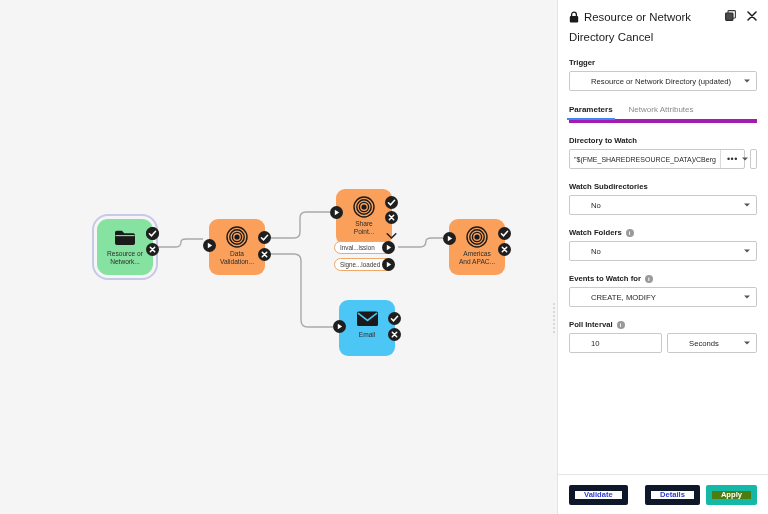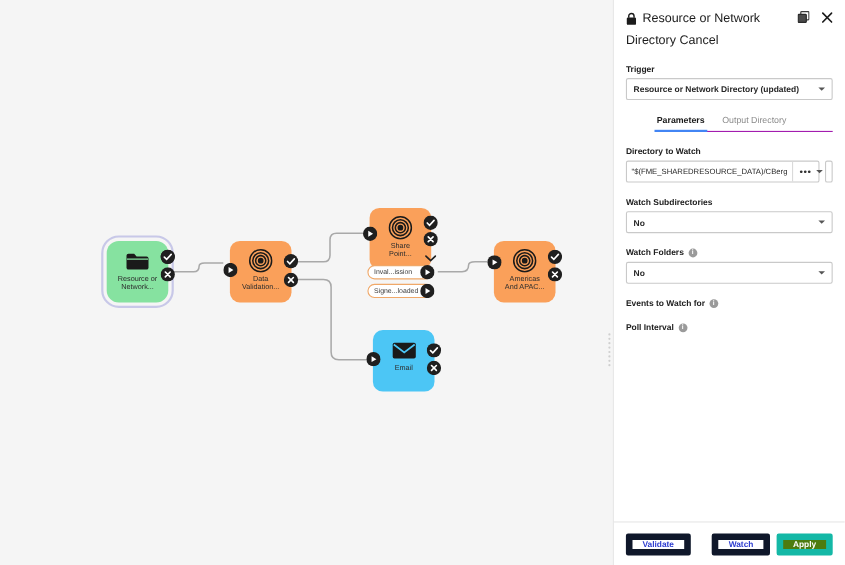--- a/index.html
+++ b/index.html
@@ -108,23 +108,22 @@
     line-height: 1;
   }
 
   .ctrl {
     height: 20px;
     border: 1px solid #c9c9c9;
     border-radius: 2px;
     background: #fff;
     display: flex; align-items: center;
     font-size: 7.7px; color: #262626;
-    padding: 0 6px;
+    padding: 0 21px;
     position: relative;
-    font-weight: bold;
   }
   .ctrl.sel-ctrl { padding-right: 16px; }
   .caret {
     position: absolute; right: 6px; top: 50%;
     width: 0; height: 0;
     border-left: 3px solid transparent;
     border-right: 3px solid transparent;
     border-top: 3.5px solid #555;
     transform: translateY(-50%);
   }
@@ -141,21 +140,21 @@
     display: flex; align-items: center; justify-content: center;
     font-size: 9px; color: #333; letter-spacing: 0.5px;
   }
   .dirdrop {
     width: 22px; height: 20px;
     border: 1px solid #c9c9c9; border-radius: 2px;
     display: flex; align-items: center; justify-content: center;
     position: relative;
   }
 
-  .tabs { display: flex; gap: 16px; margin-top: 14px; border-bottom: 1px solid #a21caf; margin-left: 28px; }
+  .tabs { display: flex; gap: 16px; margin-top: 14px; border-bottom: 4px solid #a21caf; }
   .tab {
     font-size: 8px; padding-bottom: 5px; color: #8b8b8b; cursor: pointer;
     position: relative;
   }
   .tab.active { color: #1b1b1b; font-weight: bold; }
   .tab.active::after {
     content:""; position:absolute; left:-2px; right:-2px; bottom:-1px;
     height: 2px; background: #4285f4;
   }
 
@@ -415,21 +414,21 @@
       <div class="ctrl sel-ctrl">
         <span>Resource or Network Directory (updated)</span>
         <span class="caret"></span>
       </div>
 
       <div class="tabs">
         <div class="tab active">
           <span>Parameters</span>
         </div>
         <div class="tab">
-          <span>Output Directory</span>
+          <span>Network Attributes</span>
         </div>
       </div>
 
       <div class="flabel">
         <span>Directory to Watch</span>
       </div>
       <div class="row">
         <div class="dirbox">
           <div class="dirtext">"$(FME_SHAREDRESOURCE_DATA)/CBerg</div>
           <div class="dirdots">•••</div>
@@ -453,29 +452,40 @@
       </div>
       <div class="ctrl sel-ctrl">
         <span>No</span>
         <span class="caret"></span>
       </div>
 
       <div class="flabel">
         <span>Events to Watch for</span>
         <span class="info">i</span>
       </div>
+      <div class="ctrl sel-ctrl">
+        <span>CREATE,  MODIFY</span>
+        <span class="caret"></span>
+      </div>
 
       <div class="flabel">
         <span>Poll Interval</span>
         <span class="info">i</span>
       </div>
+      <div class="row">
+        <div class="ctrl" style="width:93px;">10</div>
+        <div class="ctrl sel-ctrl" style="flex:1 1 auto;">
+          <span>Seconds</span>
+          <span class="caret"></span>
+        </div>
+      </div>
 
     </div>
 
     <div id="panel-foot">
       <div class="btn outline">Validate</div>
       <div class="spacer"></div>
-      <div class="btn outline">Watch</div>
+      <div class="btn outline">Details</div>
       <div class="btn primary">Apply</div>
     </div>
 
   </div>
 </div>
 
 </body></html>

